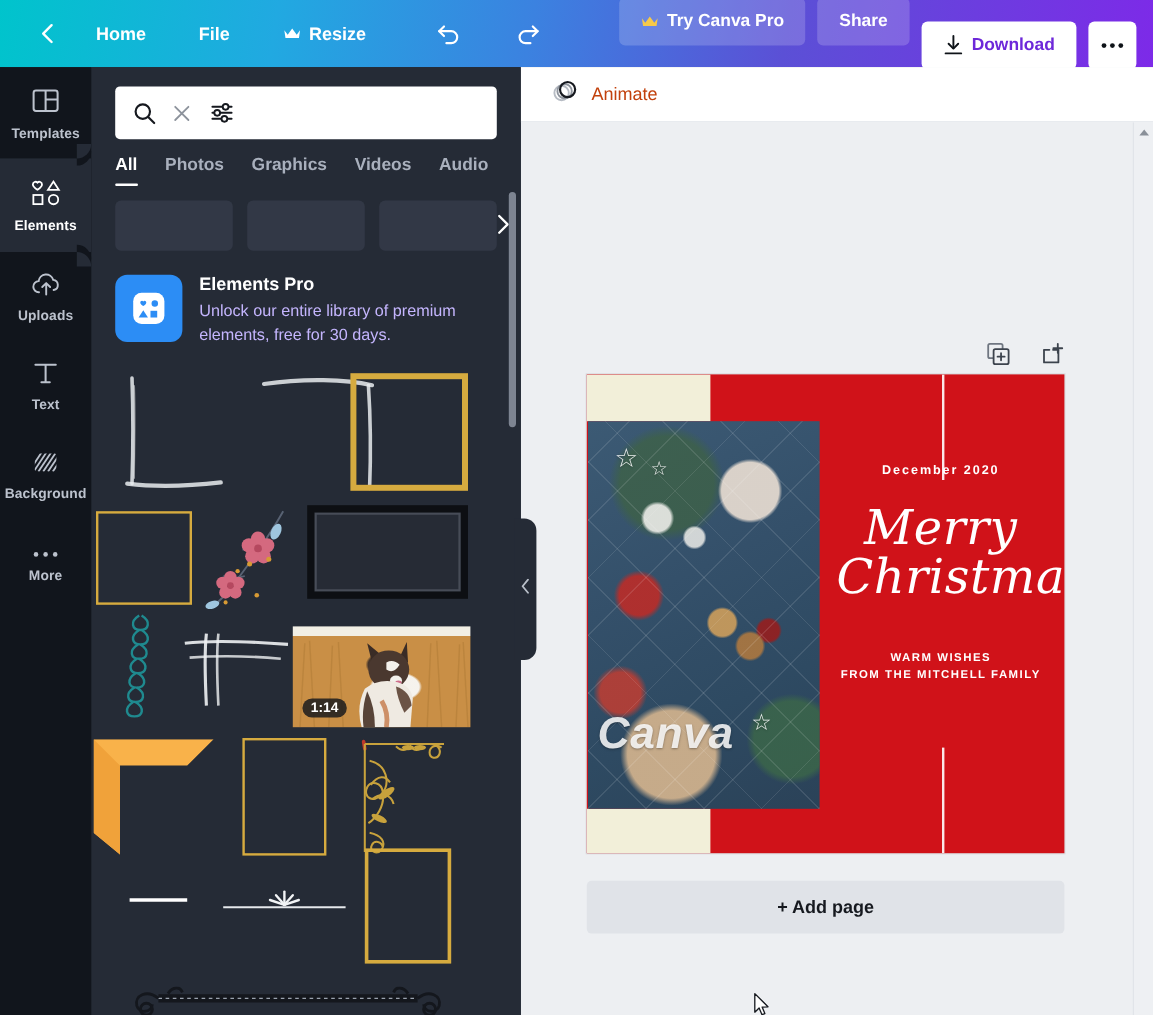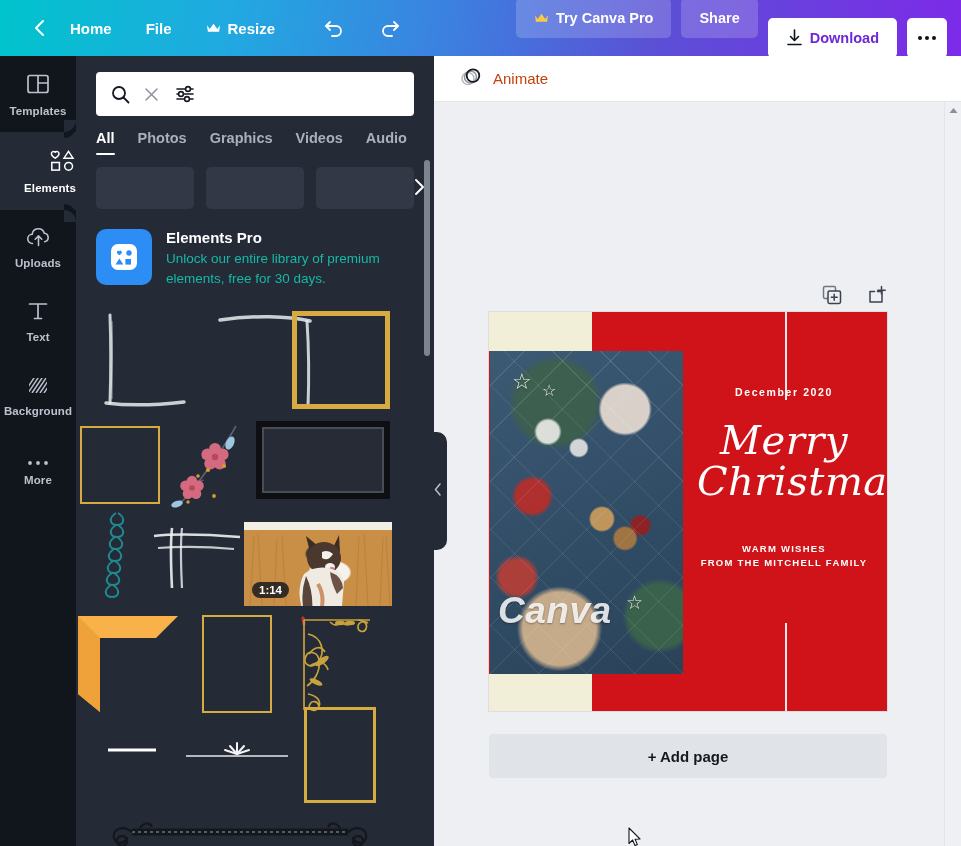--- a/index.html
+++ b/index.html
@@ -14,21 +14,21 @@
   
   .edge-strip { position:absolute; left:0; top:56px; width:4px; height:790px; background:#11151c; }
   .edge-strip i { position:absolute; left:0; width:4px; display:block; }
 
   
   .topbar {
     position: absolute; left: 0; top: 0; width: 961px; height: 56px;
     background: linear-gradient(100deg, #00c4cc 0%, #21a9e1 24%, #3b82e0 46%, #5b50d6 68%, #7d2ae8 100%);
     display: flex; align-items: center;
   }
-  .tb-left { display: flex; align-items: center; gap: 6px; padding-left: 18px; }
+  .tb-left { display: flex; align-items: center; gap: 16px; padding-left: 18px; }
   .tb-btn {
     display: flex; align-items: center; gap: 7px;
     color: #fff; font-size: 15px; font-weight: 700;
     padding: 8px 14px; border-radius: 4px; cursor: pointer;
     white-space: nowrap;
   }
   .tb-icon { display:inline-flex; align-items:center; justify-content:center; }
   .tb-right { margin-left: auto; display: flex; gap: 10px; padding-right: 14px; }
   .pill {
     display: flex; align-items: center; justify-content: center; gap: 7px;
@@ -96,21 +96,21 @@
     position:absolute; right: 8px; top: 22px; color:#fff; cursor:pointer;
     display:flex; align-items:center; justify-content:center;
   }
 
   .promo { display:flex; gap: 14px; padding: 20px 20px 0 20px; cursor:pointer; }
   .promo-icon {
     width:56px; height:56px; border-radius:10px; background:#2c8df5;
     display:flex; align-items:center; justify-content:center; flex:none;
   }
   .promo-title { color:#fff; font-size:15px; font-weight:700; margin-bottom:3px; }
-  .promo-sub { color:#14b8a6; font-size:13.5px; line-height:1.45; }
+  .promo-sub { color:#c4b5fd; font-size:13.5px; line-height:1.45; }
 
   .results { position:relative; margin-top: 16px; height: 528px; }
   .thumb { position:absolute; cursor:pointer; }
 
   .vid-badge {
     position:absolute; left:8px; bottom:8px;
     background: rgba(20,22,28,.82); color:#fff; font-size:11.5px; font-weight:700;
     padding: 2px 7px; border-radius: 10px;
   }
 
@@ -310,21 +310,21 @@
     <div class="rail-item" style="height:76px;">
       <span>
         <svg width="26" height="26" viewBox="0 0 26 26">
             <rect x="3" y="4.5" width="20" height="17" rx="2" stroke="currentColor" stroke-width="1.7" fill="none"></rect>
             <path d="M13 4.5 V21.5 M13 12 H23" stroke="currentColor" stroke-width="1.7"></path>
           </svg>
       </span>
       <span class="rail-label">Templates</span>
     </div>
 
-    <div class="rail-item active" style="height:78px;align-items:flex-end;">
+    <div class="rail-item active" style="height:78px;">
       <span>
         <svg width="27" height="26" viewBox="0 0 27 26">
           <path d="M6.2 4.2c-1.4-1.5-3.8-.5-3.8 1.5 0 1.9 2.6 3.6 3.8 4.4 1.2-.8 3.8-2.5 3.8-4.4 0-2-2.4-3-3.8-1.5z" stroke="currentColor" stroke-width="1.5" fill="none"></path>
           <path d="M19.5 3.3 L24 10.2 H15 Z" stroke="currentColor" stroke-width="1.5" fill="none"></path>
           <rect x="2.8" y="14.5" width="7.6" height="7.6" stroke="currentColor" stroke-width="1.5" fill="none"></rect>
           <circle cx="19.6" cy="18.3" r="3.9" stroke="currentColor" stroke-width="1.5" fill="none"></circle>
         </svg>
       </span>
       <span class="rail-label">Elements</span>
     </div>

